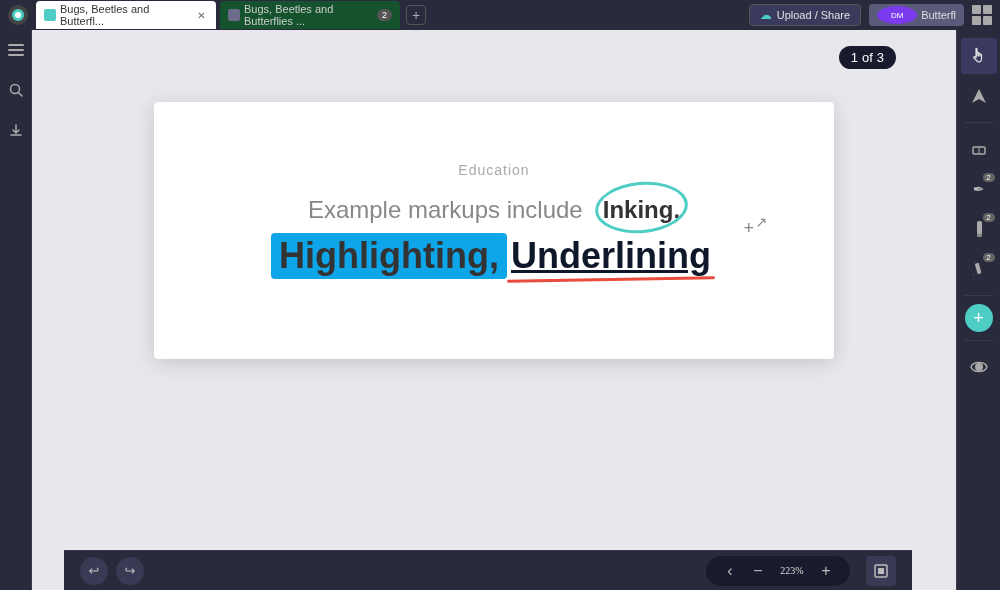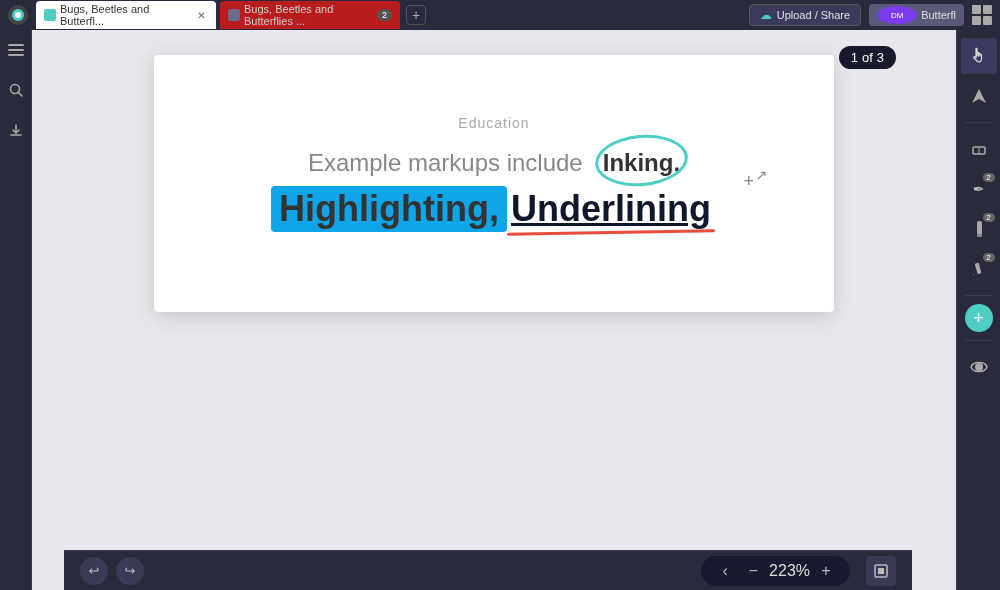--- a/index.html
+++ b/index.html
@@ -18,21 +18,21 @@
       width: 20px; height: 20px;
       background: #444;
       border-radius: 50%;
       display: flex; align-items: center; justify-content: center;
       color: white; font-size: 10px;
       margin-right: 4px;
       flex-shrink: 0;
     }
     .tab {
       display: flex; align-items: center;
-      background: #b91c1c;
+      background: #14532d;
       border-radius: 4px 4px 0 0;
       padding: 0 8px;
       height: 28px;
       font-size: 11px;
       color: #ccc;
       gap: 4px;
       cursor: pointer;
       max-width: 180px;
     }
     .tab.active {
@@ -152,21 +152,21 @@
       background: #1a1a2e;
       color: white;
       border-radius: 16px;
       padding: 4px 12px;
       font-size: 13px;
       display: flex; align-items: center; gap: 4px;
     }
 
     
     #slide-container {
-      margin-top: 25px;
+      margin-top: 72px;
       width: 680px;
       background: white;
       border-radius: 4px;
       box-shadow: 0 4px 20px rgba(0,0,0,0.15);
       padding: 60px 40px 80px;
       position: relative;
       display: flex;
       flex-direction: column;
       align-items: center;
     }
@@ -359,23 +359,24 @@
     .zoom-btn {
       width: 24px; height: 24px;
       display: flex; align-items: center; justify-content: center;
       color: #bbb;
       cursor: pointer;
       font-size: 16px;
       border-radius: 50%;
     }
     .zoom-value {
       color: #ddd;
-      font-size: 16px;
+      font-size: 10px;
       min-width: 36px;
       text-align: center;
+      font-family: Liberation Serif, serif;
     }
 
     .fit-btn {
       width: 30px; height: 30px;
       background: #3a3a55;
       border-radius: 4px;
       display: flex; align-items: center; justify-content: center;
       color: #bbb;
       cursor: pointer;
       font-size: 14px;

